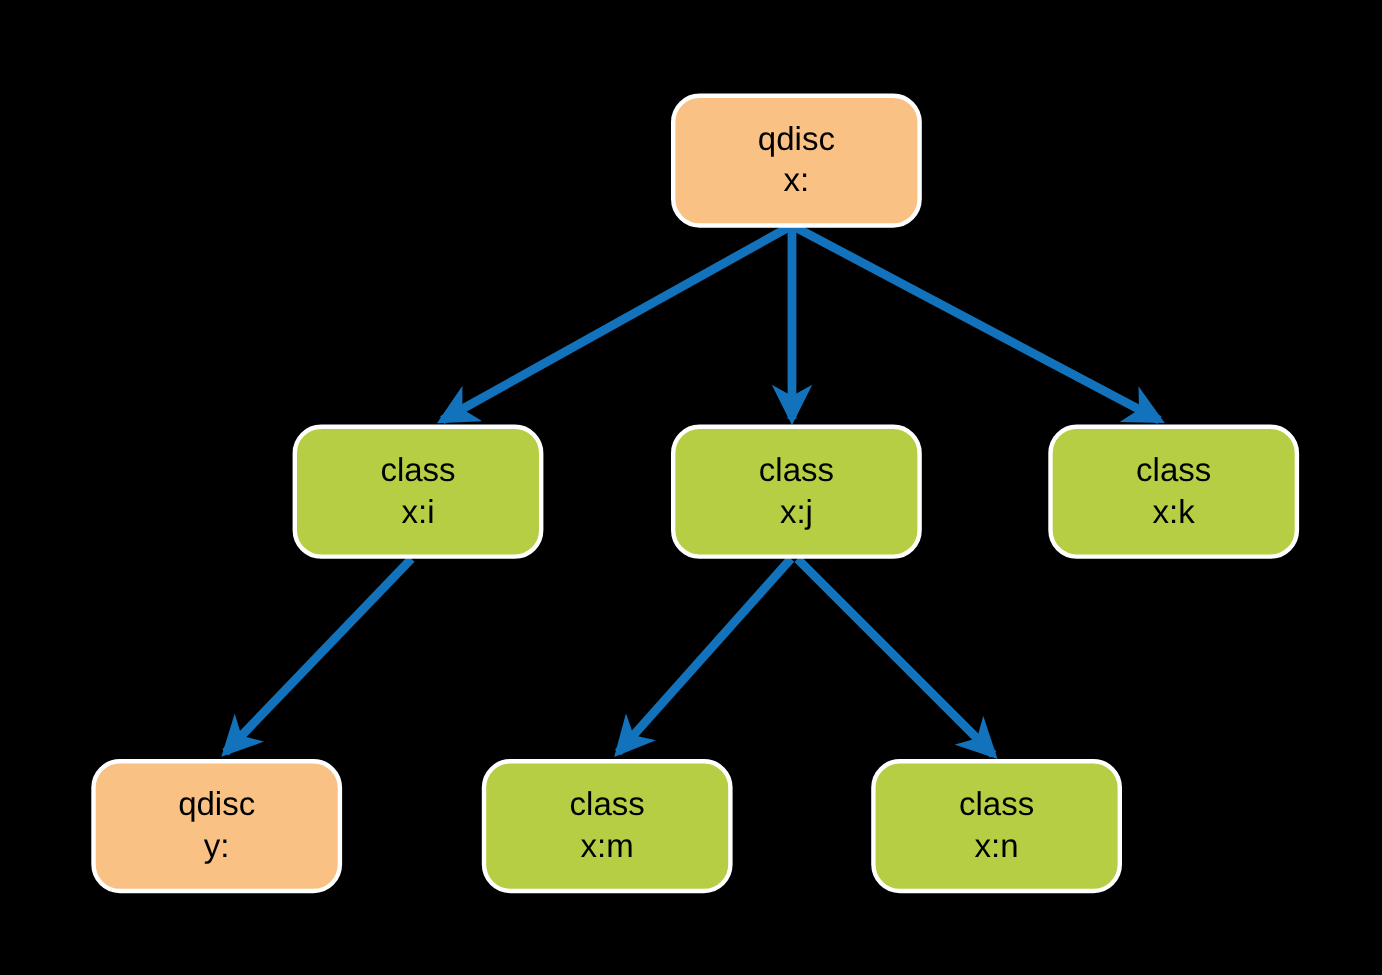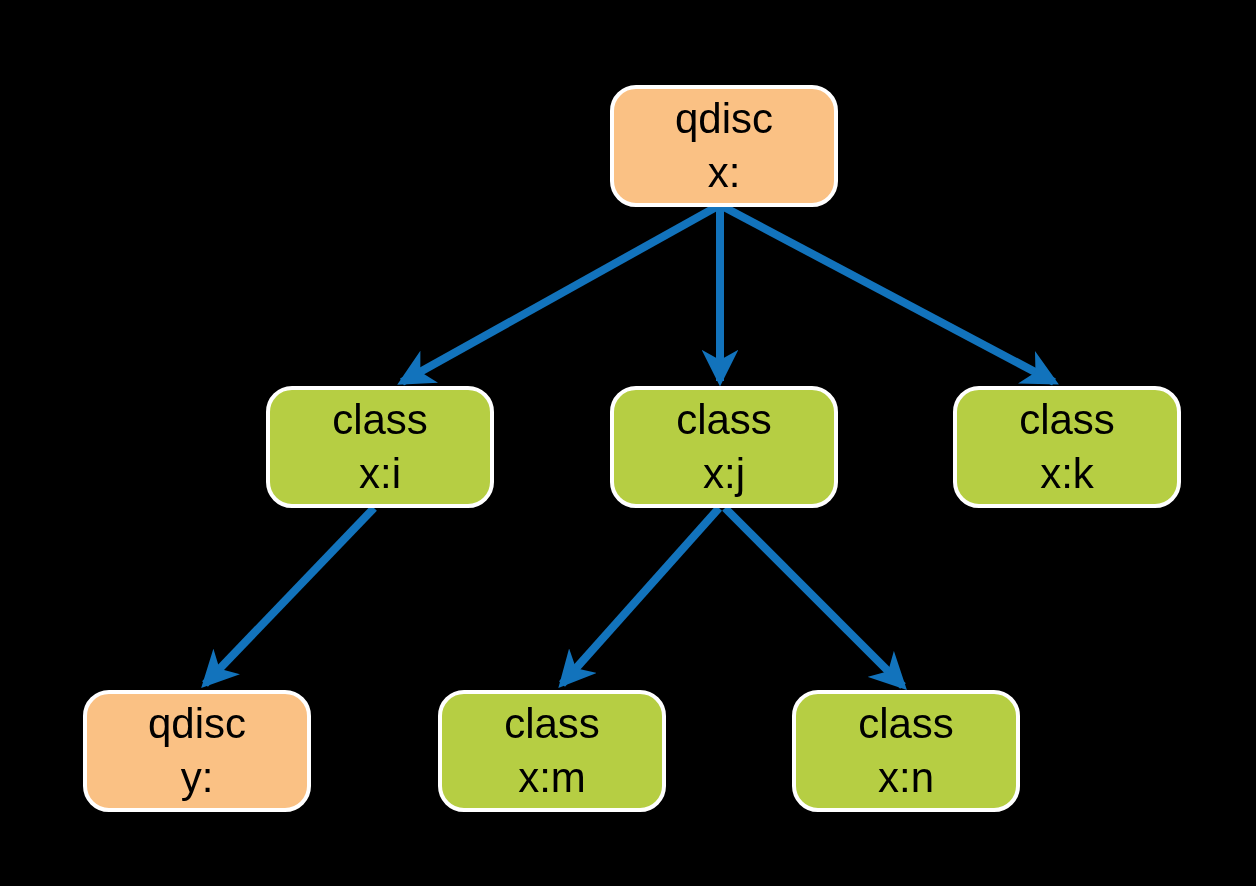--- a/index.html
+++ b/index.html
@@ -37,21 +37,21 @@
     width: 228px;
     height: 122px;
     box-sizing: border-box;
     border: 4px solid var(--node-border, #FFFFFF);
     border-radius: 26px;
     display: flex;
     flex-direction: column;
     align-items: center;
     justify-content: center;
     color: var(--text, #000000);
-    font-size: 42px;
+    font-size: 30px;
     line-height: 1.28;
     text-align: center;
   }
   .node.qdisc { background: var(--qdisc-fill, #FAC184); }
   .node.cls   { background: var(--class-fill, #B6CE43); }
   .node span { display: block; }
 </style>
 </head>
 <body>
 

